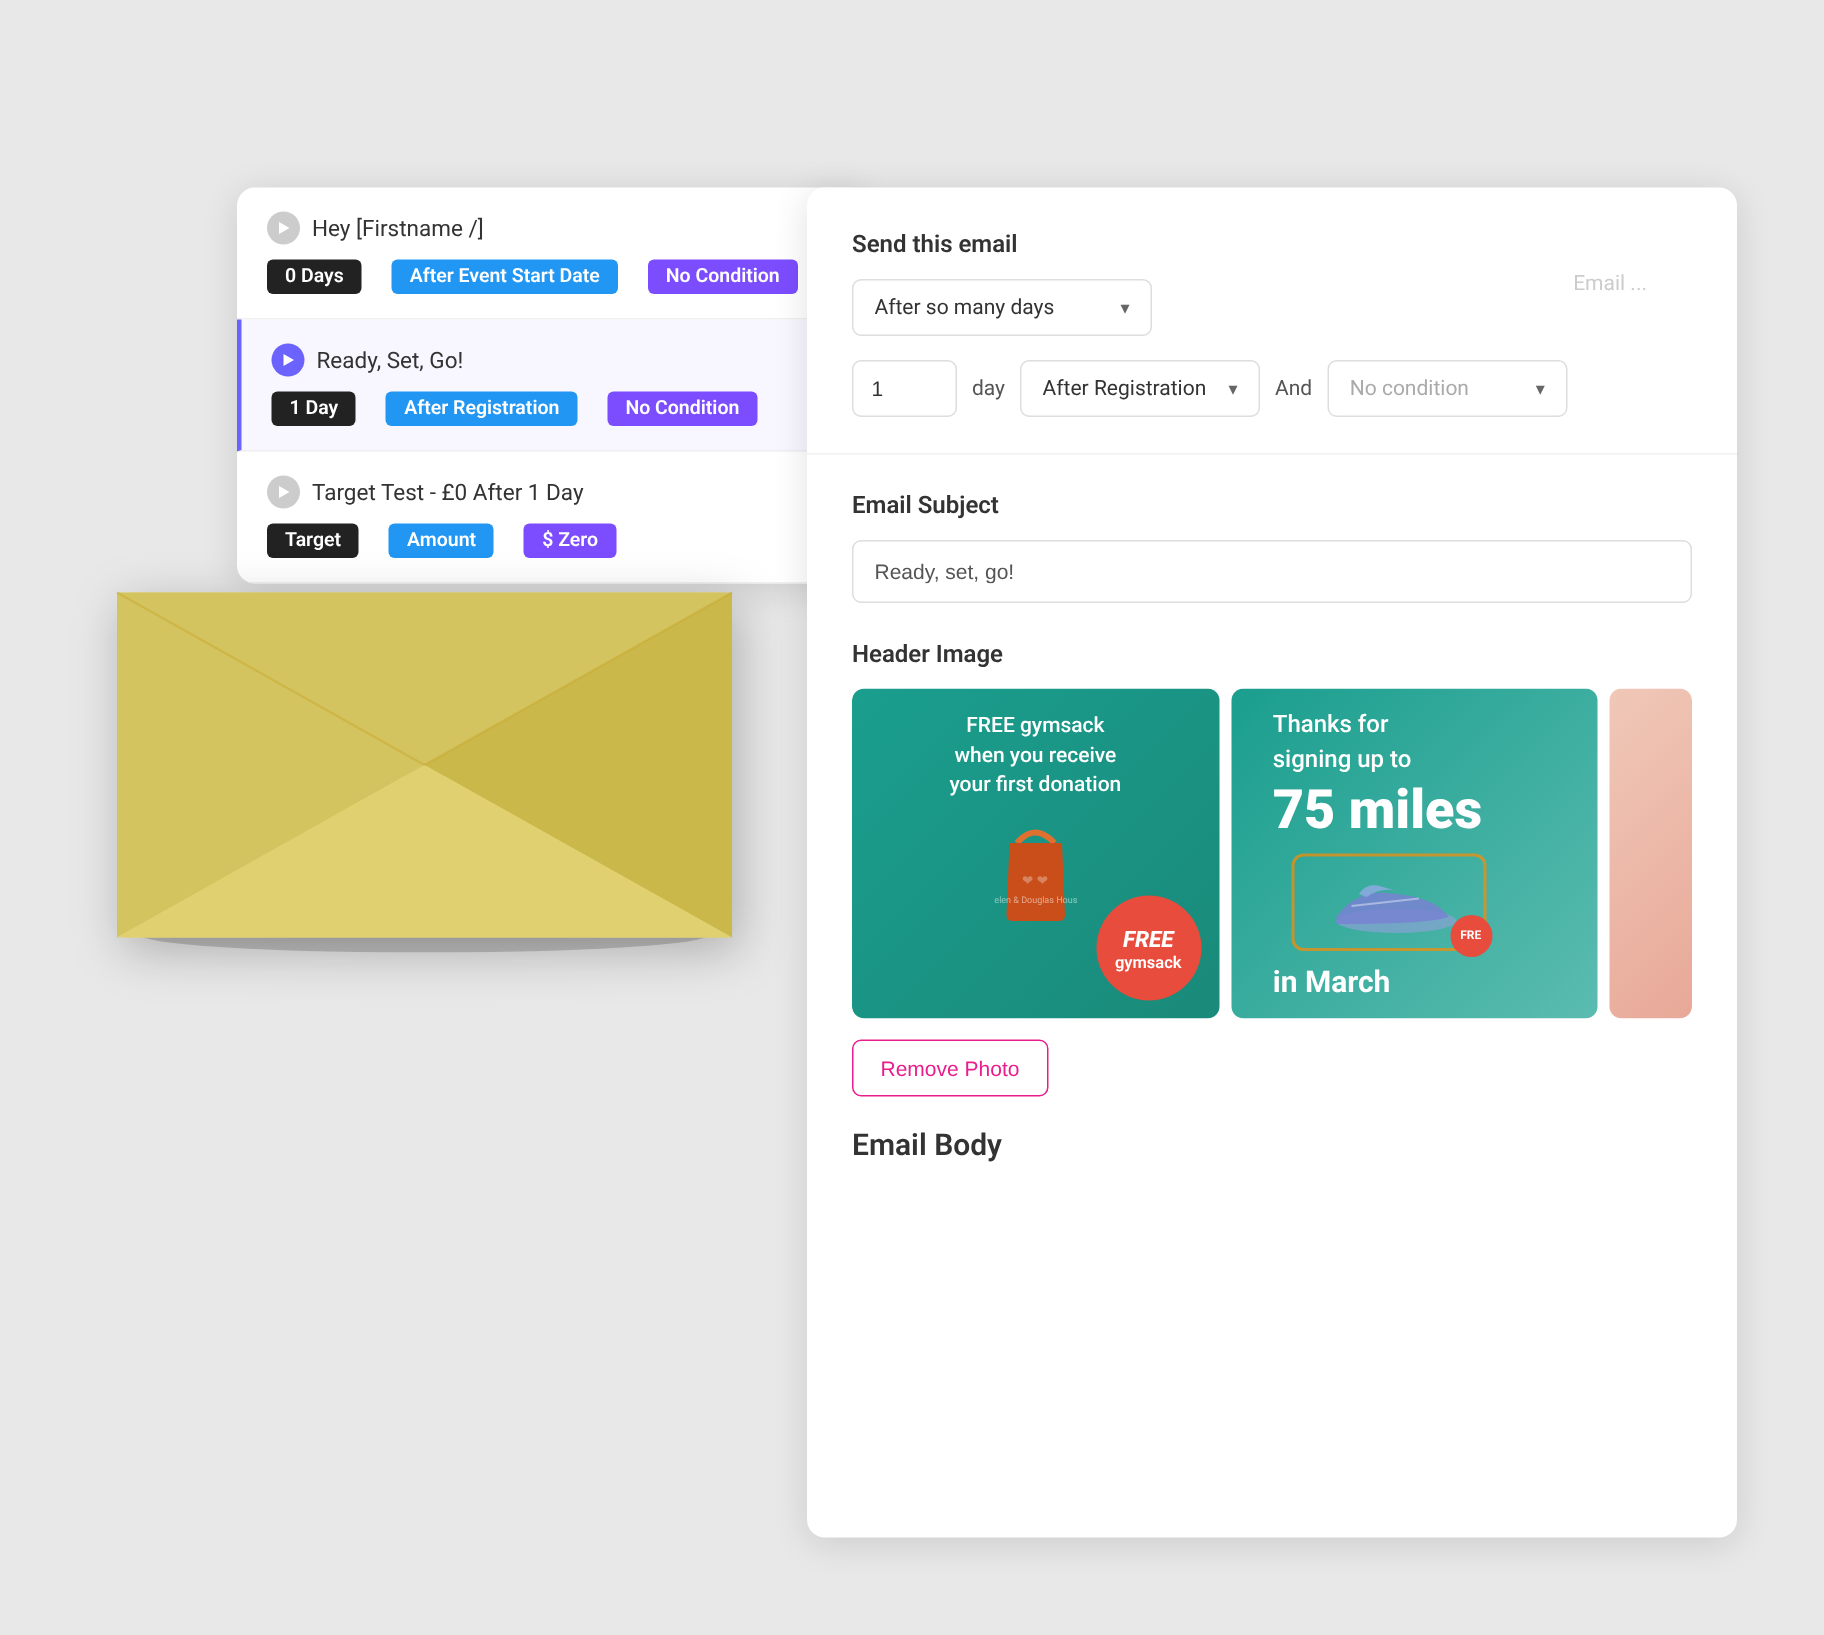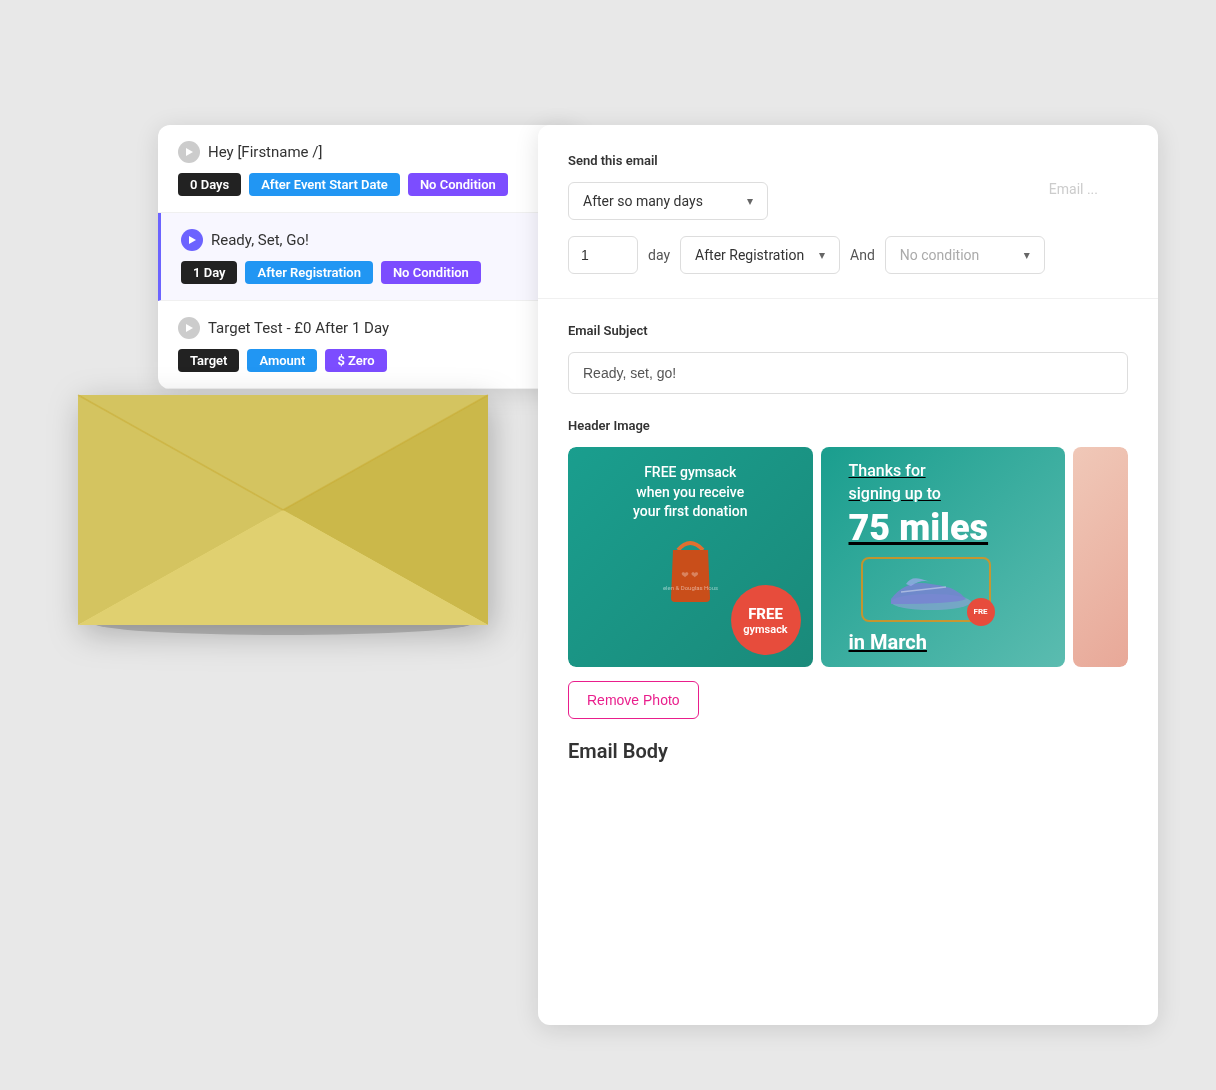--- a/index.html
+++ b/index.html
@@ -94,21 +94,21 @@
       height: 10px;
     }
 
     .chevron-right {
       color: #999;
       font-size: 18px;
     }
 
     .badge-row {
       display: flex;
-      gap: 8px;
+      gap: 20px;
       flex-wrap: wrap;
     }
 
     .badge {
       padding: 4px 12px;
       border-radius: 4px;
       font-size: 13px;
       font-weight: 600;
       color: #fff;
     }
@@ -128,21 +128,21 @@
       width: 620px;
       background: #fff;
       border-radius: 12px;
       box-shadow: 0 4px 24px rgba(0,0,0,0.12);
       padding: 28px 30px;
       z-index: 5;
       min-height: 900px;
     }
 
     .section-label {
-      font-size: 13px;
+      font-size: 16px;
       font-weight: 600;
       color: #333;
       margin-bottom: 14px;
     }
 
     .email-hint {
       position: absolute;
       right: 30px;
       top: 28px;
       color: #ccc;
@@ -268,21 +268,20 @@
       padding: 16px;
     }
 
     .img-card-2 {
       background: linear-gradient(135deg, #1a9e8e 0%, #5bbcb0 100%);
       display: flex;
       flex-direction: column;
       align-items: flex-start;
       justify-content: center;
       padding: 16px;
-      text-decoration: underline;
     }
 
     .img-card-3 {
       background: linear-gradient(135deg, #e8c8c0 0%, #f0a090 100%);
       flex: 0 0 50px;
       display: flex;
       align-items: center;
       justify-content: center;
     }
 
@@ -452,21 +451,21 @@
           <div class="img-text-white">FREE gymsack<br>when you receive<br>your first donation</div>
 
           <svg width="55" height="75" viewBox="0 0 55 75">
             <path d="M15 22 Q27 8 40 22" stroke="#e07030" stroke-width="4" fill="none"></path>
             <path d="M10 22 L8 70 Q8 74 12 74 L43 74 Q47 74 47 70 L45 22 Z" fill="#c94e1a"></path>
             <text x="27" y="50" text-anchor="middle" fill="rgba(255,255,255,0.3)" font-size="9">❤ ❤</text>
             <text x="27" y="62" text-anchor="middle" fill="rgba(255,255,255,0.5)" font-size="6">Helen &amp; Douglas House</text>
           </svg>
 
           <div style="position:absolute; bottom:12px; right:12px; background:#e74c3c; border-radius:50%; width:70px; height:70px; display:flex; flex-direction:column; align-items:center; justify-content:center;">
-            <span style="color:#fff;font-weight:800;font-size:15px;">FREE</span>
+            <span style="color:#fff;font-weight:800;font-size:15px;font-style:italic;">FREE</span>
             <span style="color:#fff;font-size:11px;font-weight:600;">gymsack</span>
           </div>
         </div>
 
         <div class="img-card img-card-2">
           <div style="padding: 12px;">
             <div style="color:#fff; font-size:16px; font-weight:500; line-height:1.4; margin-bottom:4px;">Thanks for<br>signing up to</div>
             <div style="color:#fff; font-size:36px; font-weight:900; line-height:1.1;">75 miles</div>
 
             <div style="border: 2px solid rgba(255,140,0,0.7); border-radius:8px; width:130px; height:65px; margin: 8px 12px; display:flex; align-items:center; justify-content:center; position:relative;">

